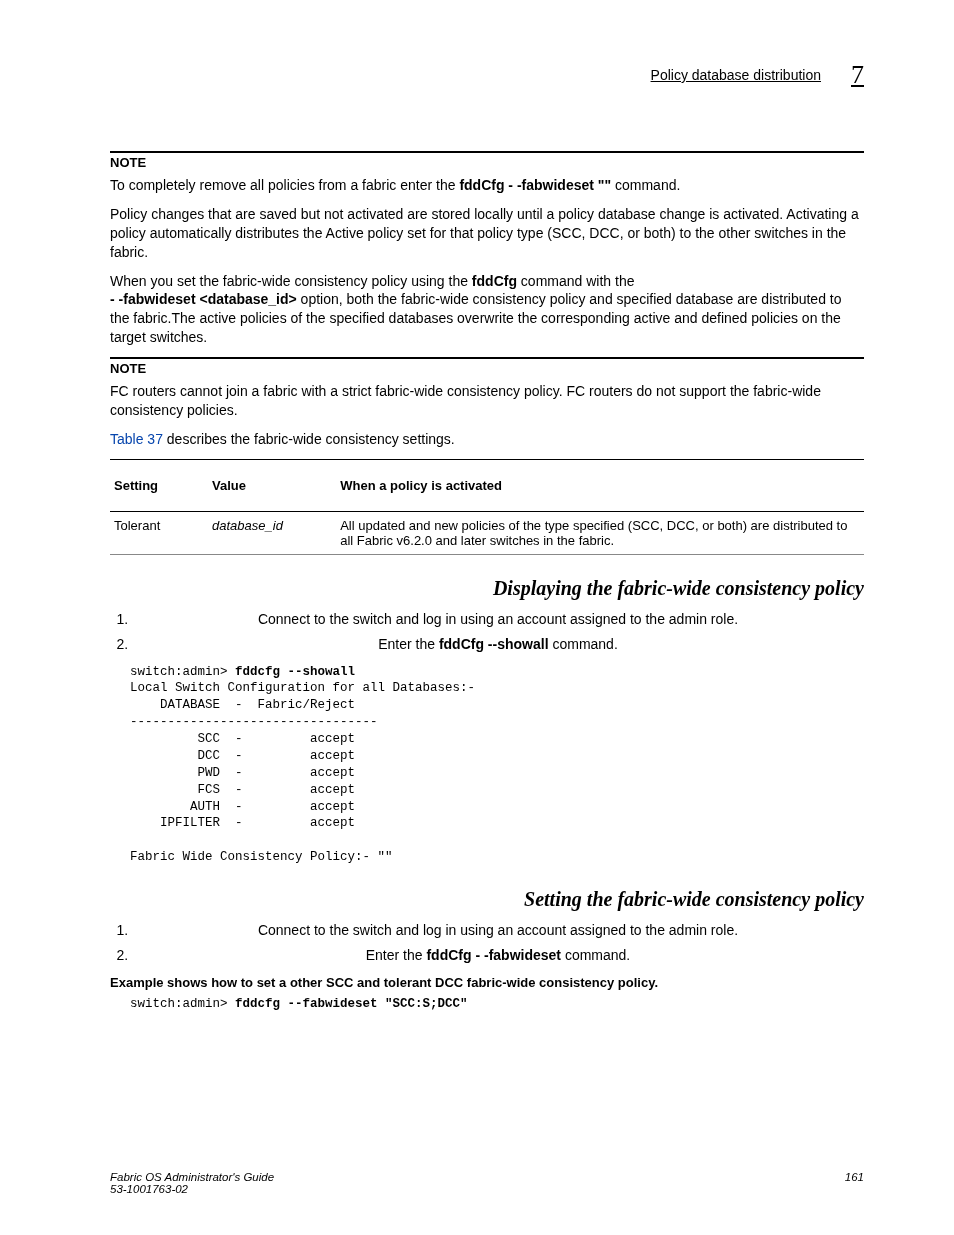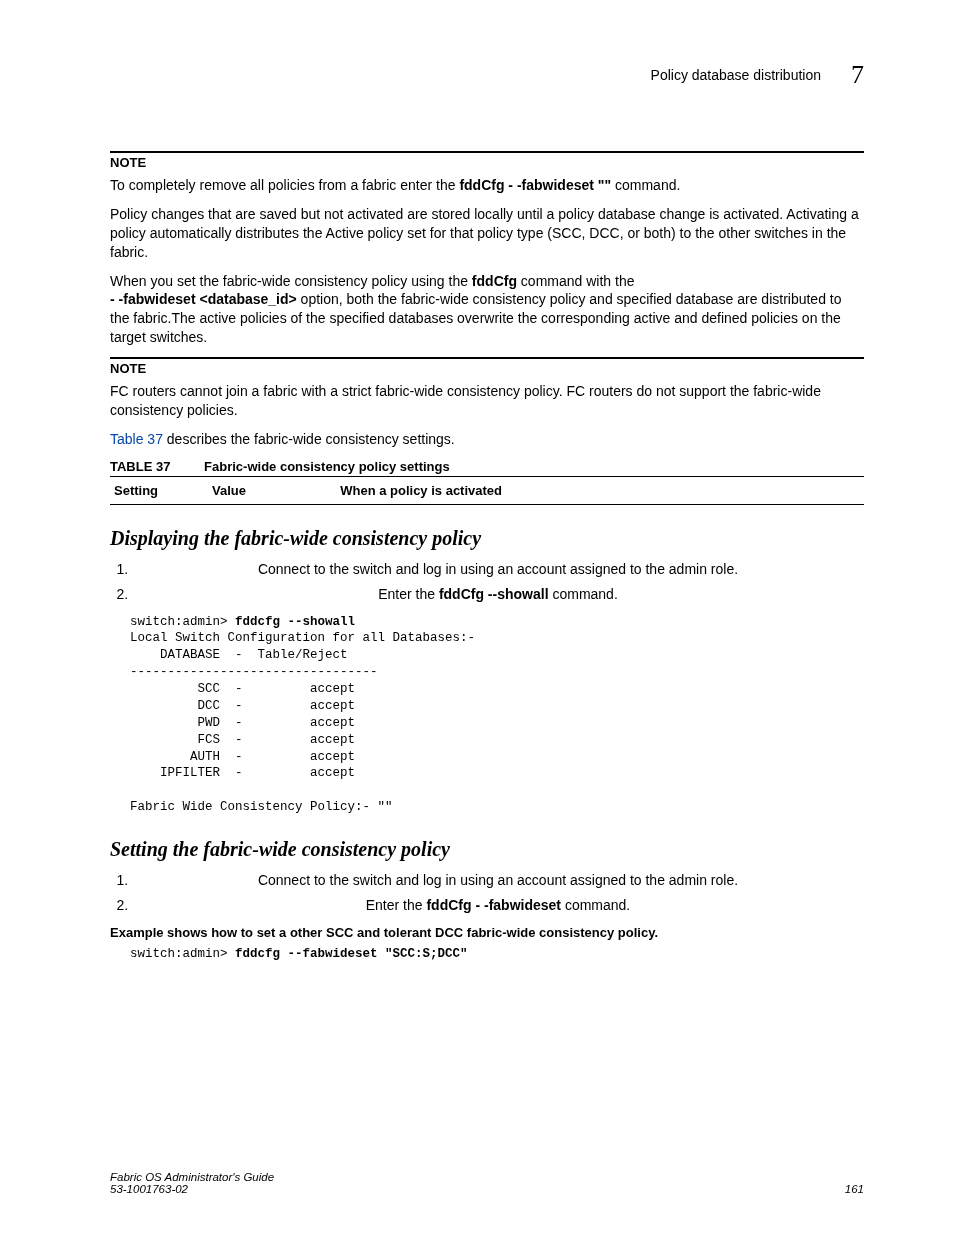--- a/index.html
+++ b/index.html
@@ -18,20 +18,21 @@
     display: flex;
     flex-direction: column;
   }
   .header {
     display: flex;
     justify-content: flex-end;
     align-items: center;
     gap: 30px;
     font-size: 14px;
     margin-bottom: 55px;
+    text-decoration: underline;
   }
   .chapnum {
     font-size: 26px;
     font-family: Georgia, "Times New Roman", serif;
   }
   .hr-thick {
     border: 0;
     border-top: 2px solid #000;
     margin: 6px 0 2px 0;
   }
@@ -59,35 +60,36 @@
     width: 100%;
     border-collapse: collapse;
     font-size: 13px;
     margin-top: 2px;
   }
   table.policy th {
     text-align: left;
     font-weight: bold;
     border-top: 1.5px solid #000;
     border-bottom: 1px solid #000;
-    padding: 6px 4px;
+    padding: 18px 4px;
   }
   table.policy td {
     border-bottom: 1px solid #888;
     padding: 6px 4px;
     vertical-align: top;
   }
   table.policy td.col1 {}
   table.policy td.col2 { font-style: italic; }
   h2.section {
     font-family: Georgia, "Times New Roman", serif;
     font-style: italic;
     font-weight: bold;
     font-size: 20px;
     margin: 22px 0 10px 0;
+    text-align: right;
   }
   ol {
     padding-left: 22px;
     margin: 4px 0 10px 0;
     text-align: center;
   }
   ol li { margin-bottom: 6px; }
   .example-label {
     font-size: 13px;
     font-weight: bold;
@@ -97,21 +99,20 @@
     font-family: "Courier New", Courier, monospace;
     font-size: 12.5px;
     line-height: 1.35;
     white-space: pre;
     margin: 4px 0 10px 20px;
   }
   pre.code .b { font-weight: bold; }
   .footer {
     display: flex;
     justify-content: space-between;
-    align-items: flex-end;
     font-size: 11.5px;
     font-style: italic;
     margin-top: 36px;
   }
   .footer .right { font-style: italic; }
 </style>
 </head>
 <body>
 
 <div class="page">
@@ -137,46 +138,47 @@
     </p>
 
     <hr class="hr-thick">
     <div class="note-label">NOTE</div>
     <p>FC routers cannot join a fabric with a strict fabric-wide consistency policy. FC routers do not support the fabric-wide consistency policies.</p>
 
     <p>
       <span class="link">Table 37</span><span> describes the fabric-wide consistency settings.</span>
     </p>
 
-    <div class="table-caption">
-      <span class="lbl">TABLE 37</span>
-      <span class="desc">Fabric-wide consistency policy settings</span>
-    </div>
     <table class="policy">
       <thead>
         <tr>
           <th style="width:13%">Setting</th>
           <th style="width:17%">Value</th>
           <th>When a policy is activated</th>
         </tr>
       </thead>
       <tbody>
+        <tr>
+          <td class="col1">Tolerant</td>
+          <td class="col2">database_id</td>
+          <td>All updated and new policies of the type specified (SCC, DCC, or both) are distributed to all Fabric v6.2.0 and later switches in the fabric.</td>
+        </tr>
       </tbody>
     </table>
 
     <h2 class="section">Displaying the fabric-wide consistency policy</h2>
     <ol>
       <li>Connect to the switch and log in using an account assigned to the admin role.</li>
       <li>
         <span>Enter the </span><span class="bold">fddCfg --showall</span><span> command.</span>
       </li>
     </ol>
 <pre class="code"><span>switch:admin&gt; </span><span class="b">fddcfg --showall</span>
 <span>Local Switch Configuration for all Databases:-</span>
-<span>    DATABASE  -  Table/Reject</span>
+<span>    DATABASE  -  Fabric/Reject</span>
 <span>---------------------------------</span>
 <span>         SCC  -         accept</span>
 <span>         DCC  -         accept</span>
 <span>         PWD  -         accept</span>
 <span>         FCS  -         accept</span>
 <span>        AUTH  -         accept</span>
 <span>    IPFILTER  -         accept</span>
 <span></span>
 <span>Fabric Wide Consistency Policy:- ""</span></pre>
 

